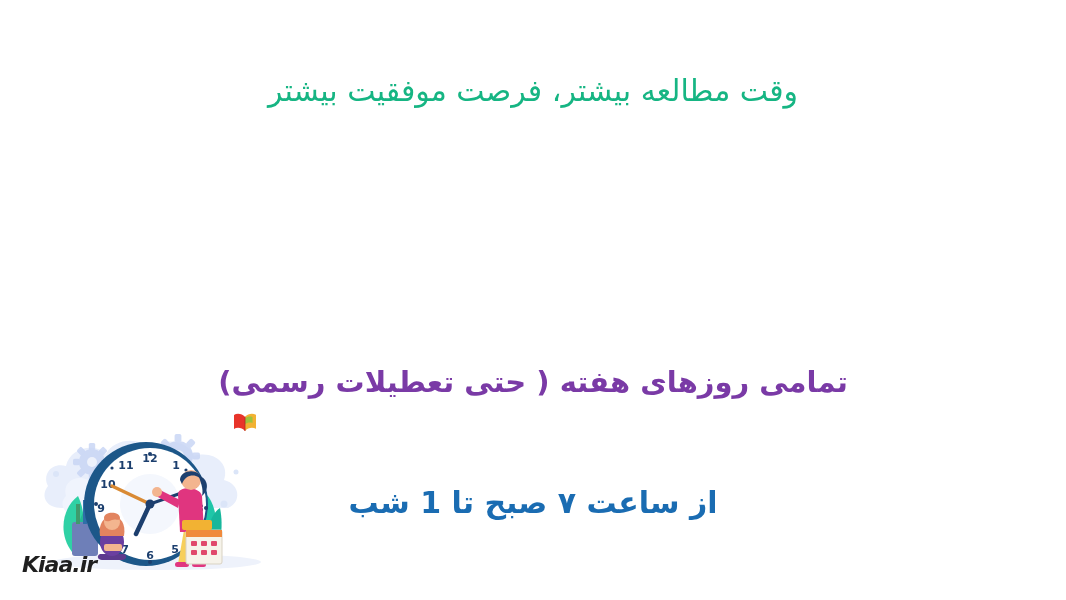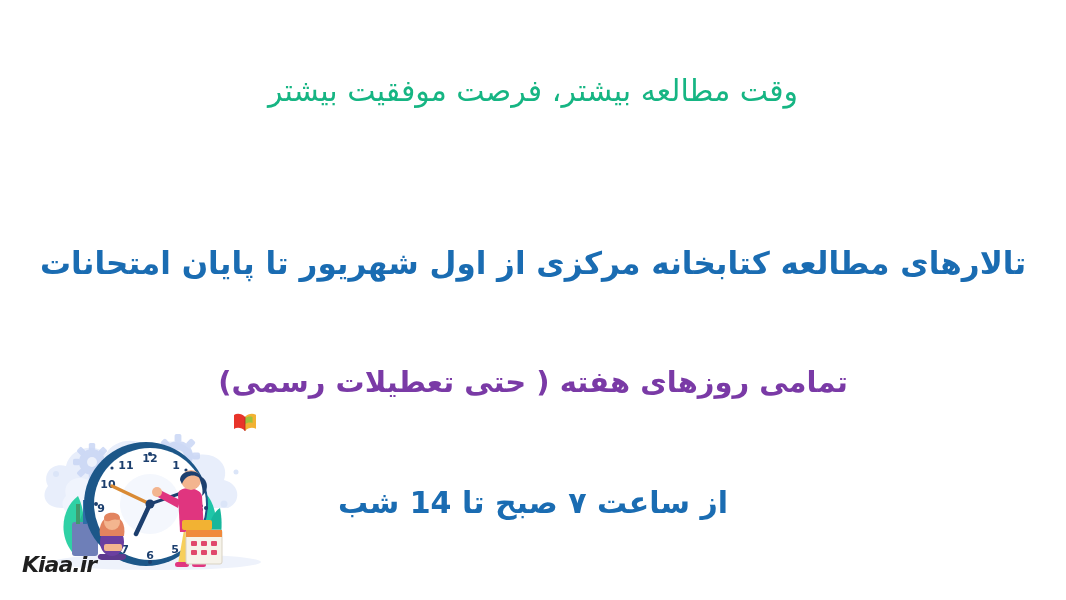--- a/index.html
+++ b/index.html
@@ -108,25 +108,24 @@
 </style>
 </head>
 <body>
 
 <div class="poster">
 
   <div class="lines">
 
     <div class="line line-slogan">وقت مطالعه بیشتر، فرصت موفقیت بیشتر</div>
 
-    <div class="line line-main">تالارهای مطالعه کتابخانه مرکزی از اول شهریور تا پایان امتحانات</div>
 
     <div class="line line-days">تمامی روزهای هفته ( حتی تعطیلات رسمی)</div>
 
-    <div class="line line-hours">از ساعت ۷ صبح تا 14 شب</div>
+    <div class="line line-hours">از ساعت ۷ صبح تا 1 شب</div>
   </div>
 
   <svg class="book-icon" viewBox="0 0 26 22">
     <path d="M13 5 C10 1.5 5 1 2 3 L2 17 C5 15 10 15.5 13 19 Z" fill="#e8342a"></path>
     <path d="M13 5 C16 1.5 21 1 24 3 L24 17 C21 15 16 15.5 13 19 Z" fill="#f2b233"></path>
     <path d="M13 6.5 C15 4.5 18 4 20.5 5 L20.5 11 C18 10 15 10.5 13 12.5 Z" fill="#8ec63f" opacity="0.85"></path>
     <path d="M12.2 4.5 h1.6 v14.5 h-1.6 z" fill="#b32a22" opacity="0.5"></path>
   </svg>
 
   <svg class="illustration" viewBox="0 0 258 180">

